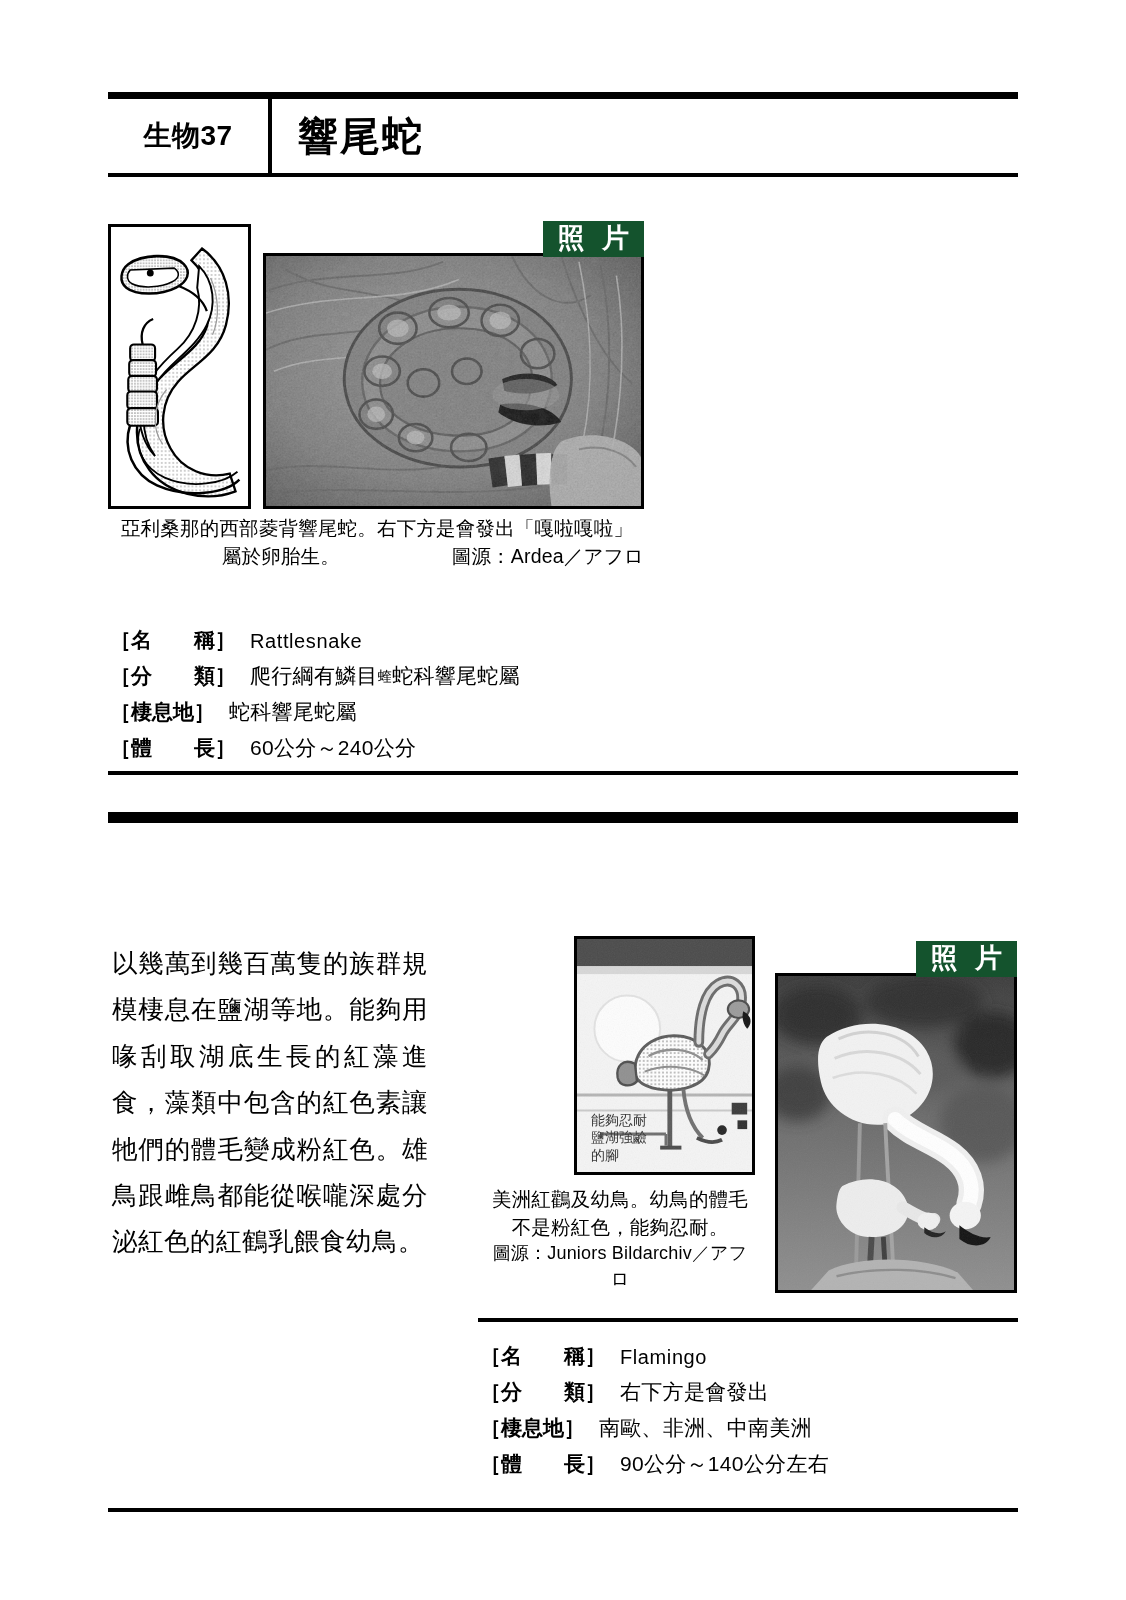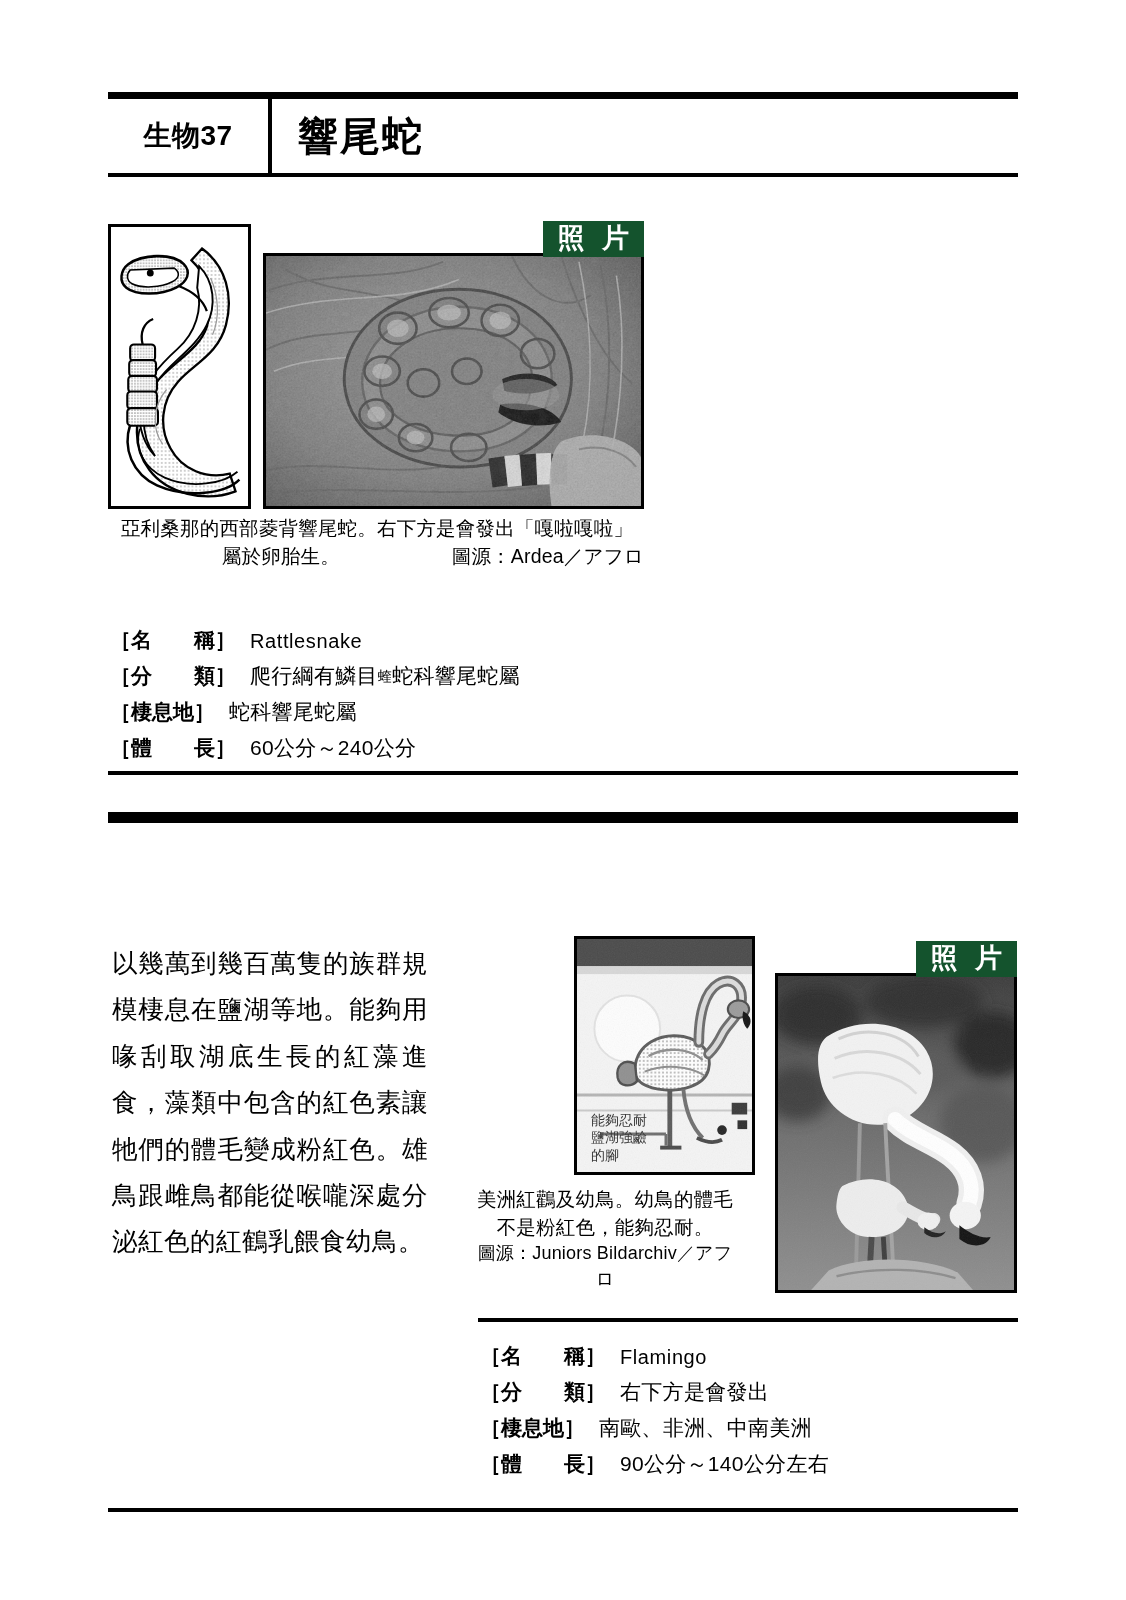--- a/index.html
+++ b/index.html
@@ -435,21 +435,21 @@
           <path d="M108,266 L110,300" stroke="#3f3f3f" stroke-width="5"></path>
 
           <path d="M52,300 C86,284 150,286 184,302 L200,320 L34,320 Z" fill="#b3b3b3"></path>
           <path d="M60,306 C100,296 150,298 182,308" fill="none" stroke="#8d8d8d" stroke-width="2.4"></path>
           <rect width="242" height="320" filter="url(#pgrain)" opacity="0.26"></rect>
         </g>
       </svg>
     </div>
   </div>
 
-  <div class="caption" style="position:absolute;left:470px;top:1186px;width:270px;">
+  <div class="caption" style="position:absolute;left:485px;top:1186px;width:270px;">
     <span class="cap-line">美洲紅鸛及幼鳥。幼鳥的體毛</span>
     <span class="cap-line">不是粉紅色，能夠忍耐。</span>
     <span class="cap-line" style="font-size:18px;">圖源：Juniors Bildarchiv／アフロ</span>
   </div>
 
   <div style="position:absolute;left:478px;top:1318px;width:540px;border-top:4px solid #000;"></div>
 
   <div class="specs" style="position:absolute;left:480px;top:1338px;width:540px;">
     <div class="spec-row">
       <span class="spec-key">［名　　稱］</span>

